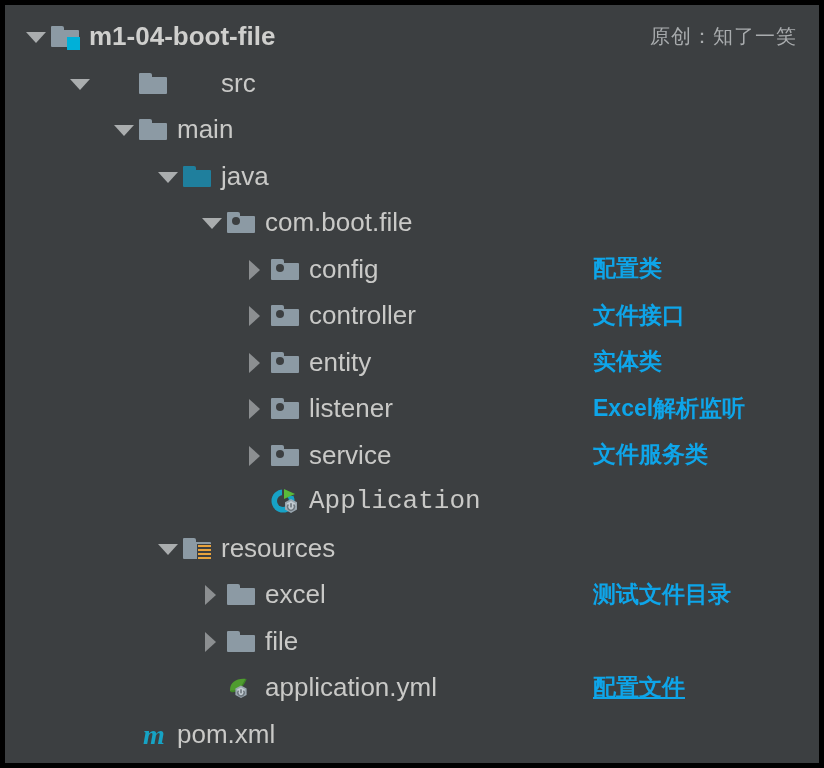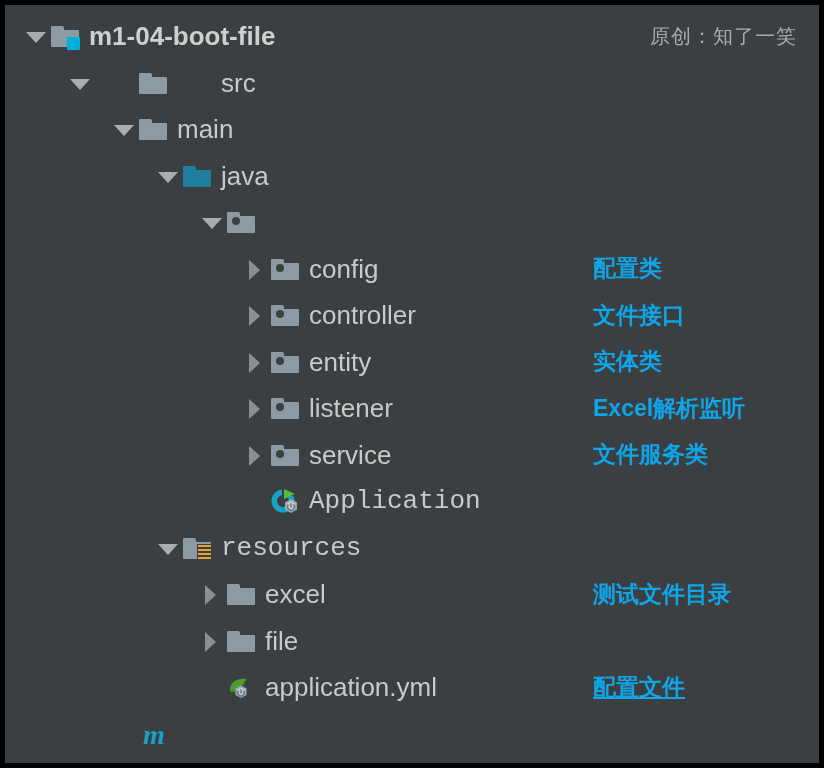--- a/index.html
+++ b/index.html
@@ -229,20 +229,21 @@
         </div>
         <div class="row" style="top: 194px; left: 194px;">
           <span class="arrow down"></span>
           <span class="icon">
             <span class="folder ">
               <span class="tab"></span>
               <span class="body"></span>
             </span>
             <span class="pkgdot"></span>
           </span>
+          <span class="label">com.boot.file</span>
         </div>
         <div class="row" style="top: 240.5px; left: 238px;">
           <span class="arrow right"></span>
           <span class="icon">
             <span class="folder ">
               <span class="tab"></span>
               <span class="body"></span>
             </span>
             <span class="pkgdot"></span>
           </span>
@@ -301,21 +302,21 @@
               <rect x="12" y="1" width="11" height="7" fill="#3c3f41"></rect>
               <polygon points="14,1 25,6 14,11" fill="#5aba3a"></polygon>
               <polygon points="21,11 27,14.2 27,21.6 21,25 15,21.6 15,14.2" fill="#9aa7b0"></polygon>
               <polygon points="21,13 25.4,15.4 25.4,20.4 21,23 16.6,20.4 16.6,15.4" fill="#c3ccd2"></polygon>
               <rect x="20.2" y="15.2" width="1.6" height="4.2" fill="#6d767d"></rect>
               <path d="M18.4 16.6a3.4 3.4 0 1 0 5.2 0" fill="none" stroke="#6d767d" stroke-width="1.6"></path>
             </svg>
           </span>
           <span class="label">Application</span>
         </div>
-        <div class="row" style="top: 519.5px; left: 150px; font-family: Liberation Mono, monospace;">
+        <div class="row" style="top: 519.5px; left: 150px;">
           <span class="arrow down"></span>
           <span class="icon">
             <span class="folder ">
               <span class="tab"></span>
               <span class="body"></span>
             </span>
             <span class="badge-stripes">
               <i></i>
               <i></i>
               <i></i>
@@ -356,20 +357,21 @@
               <path d="M12.5 16.6a3.2 3.2 0 1 0 5 0" fill="none" stroke="#6d767d" stroke-width="1.5"></path>
             </svg>
           </span>
           <span class="label">application.yml</span>
         </div>
         <div class="row" style="top: 705.5px; left: 106px;">
           <span class="arrow none"></span>
           <span class="icon">
             <span class="maven-m">m</span>
           </span>
+          <span class="label">pom.xml</span>
         </div>
       </div>
   <div class="note" style="top: 240.5px;">配置类</div>
       <div class="note" style="top: 287px;">文件接口</div>
       <div class="note" style="top: 380px;">Excel解析监听</div>
       <div class="note" style="top: 333.5px;">实体类</div>
       <div class="note" style="top: 426.5px;">文件服务类</div>
       <div class="note" style="top: 566px;">测试文件目录</div>
       <div class="note" style="top: 659px; text-decoration: underline;">配置文件</div>
     </div>

